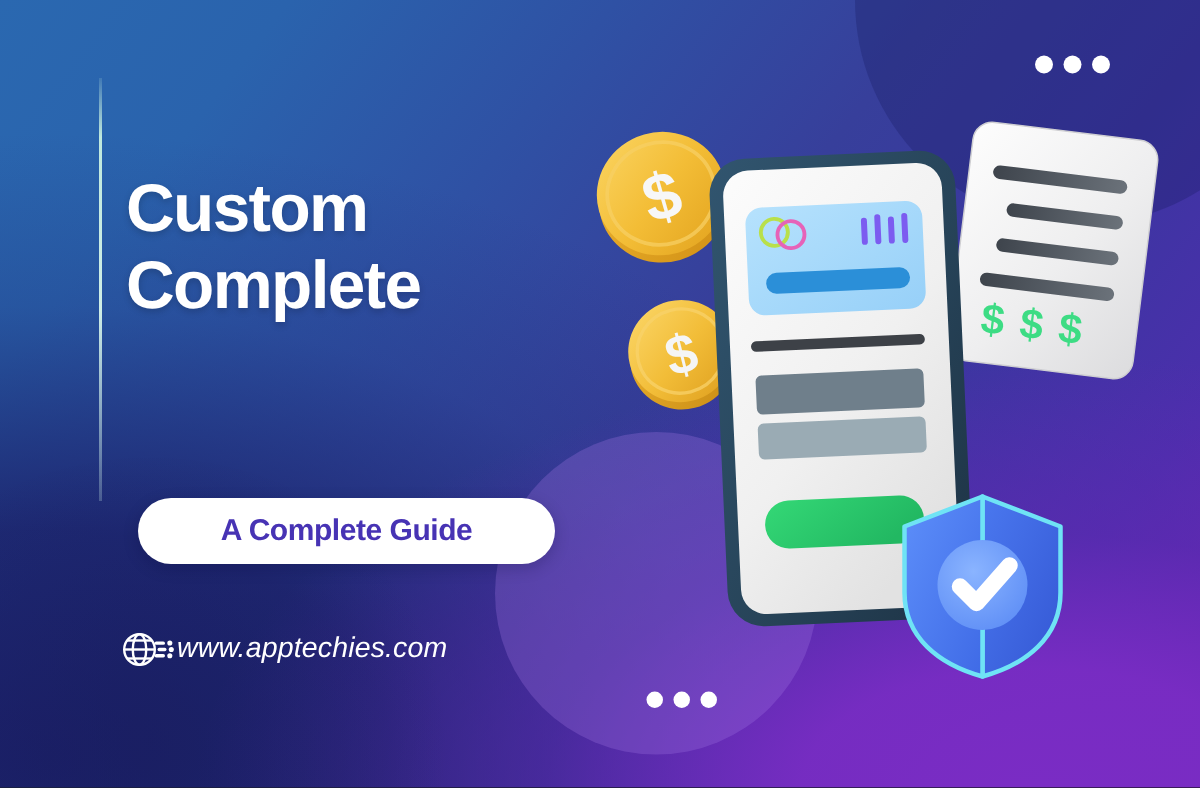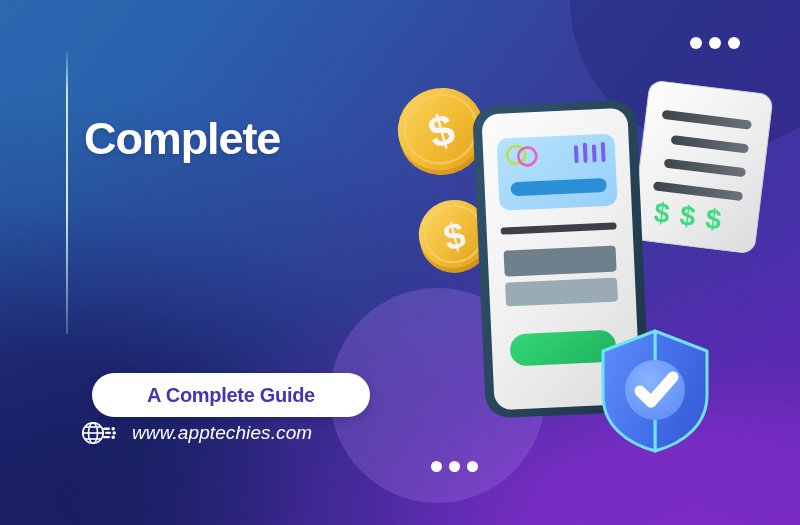--- a/index.html
+++ b/index.html
@@ -94,36 +94,34 @@
     top: 332px;
     width: 278px;
     height: 44px;
     border-radius: 24px;
     background: #ffffff;
     display: flex;
     align-items: center;
     justify-content: center;
     box-shadow: 0 3px 10px rgba(10,10,50,0.22);
     cursor: pointer;
-    margin-top: 41px;
   }
   .cta-pill-label {
     color: #4733b4;
     font-size: 20px;
     font-weight: 700;
     letter-spacing: -0.3px;
   }
 
   .url-row {
     position: absolute;
     left: 80px;
     top: 418px;
     display: flex;
     align-items: center;
-    gap: 14px;
   }
   .globe-icon { width: 38px; height: 30px; display: block; }
   .url-text {
     color: #ffffff;
     font-size: 19px;
     font-style: italic;
     font-weight: 400;
     letter-spacing: 0.1px;
   }
 
@@ -312,20 +310,21 @@
       <path d="M59 4 L111 24 V68 C111 98 88 116 59 124 Z" fill="url(#shieldR)" stroke="#6fe3f5" stroke-width="3" stroke-linejoin="round"></path>
       <path d="M59 4 L7 24 V68 C7 98 30 116 59 124 Z" fill="url(#shieldL)" stroke="#6fe3f5" stroke-width="3" stroke-linejoin="round"></path>
       <circle cx="59" cy="63" r="30" fill="url(#discG)"></circle>
       <path d="M44 64 L55 75 L77 50" fill="none" stroke="#ffffff" stroke-width="11" stroke-linecap="round" stroke-linejoin="round"></path>
     </svg>
   </div>
 
   <div class="accent-line"></div>
 
   <h1 class="headline">
+    <span class="headline-line">Custom</span>
     <span class="headline-line">Complete</span>
   </h1>
 
   <div class="cta-pill">
     <span class="cta-pill-label">A Complete Guide</span>
   </div>
 
   <div class="url-row">
     <svg class="globe-icon" viewBox="0 0 38 30">
       <g fill="none" stroke="#ffffff" stroke-width="1.6">

